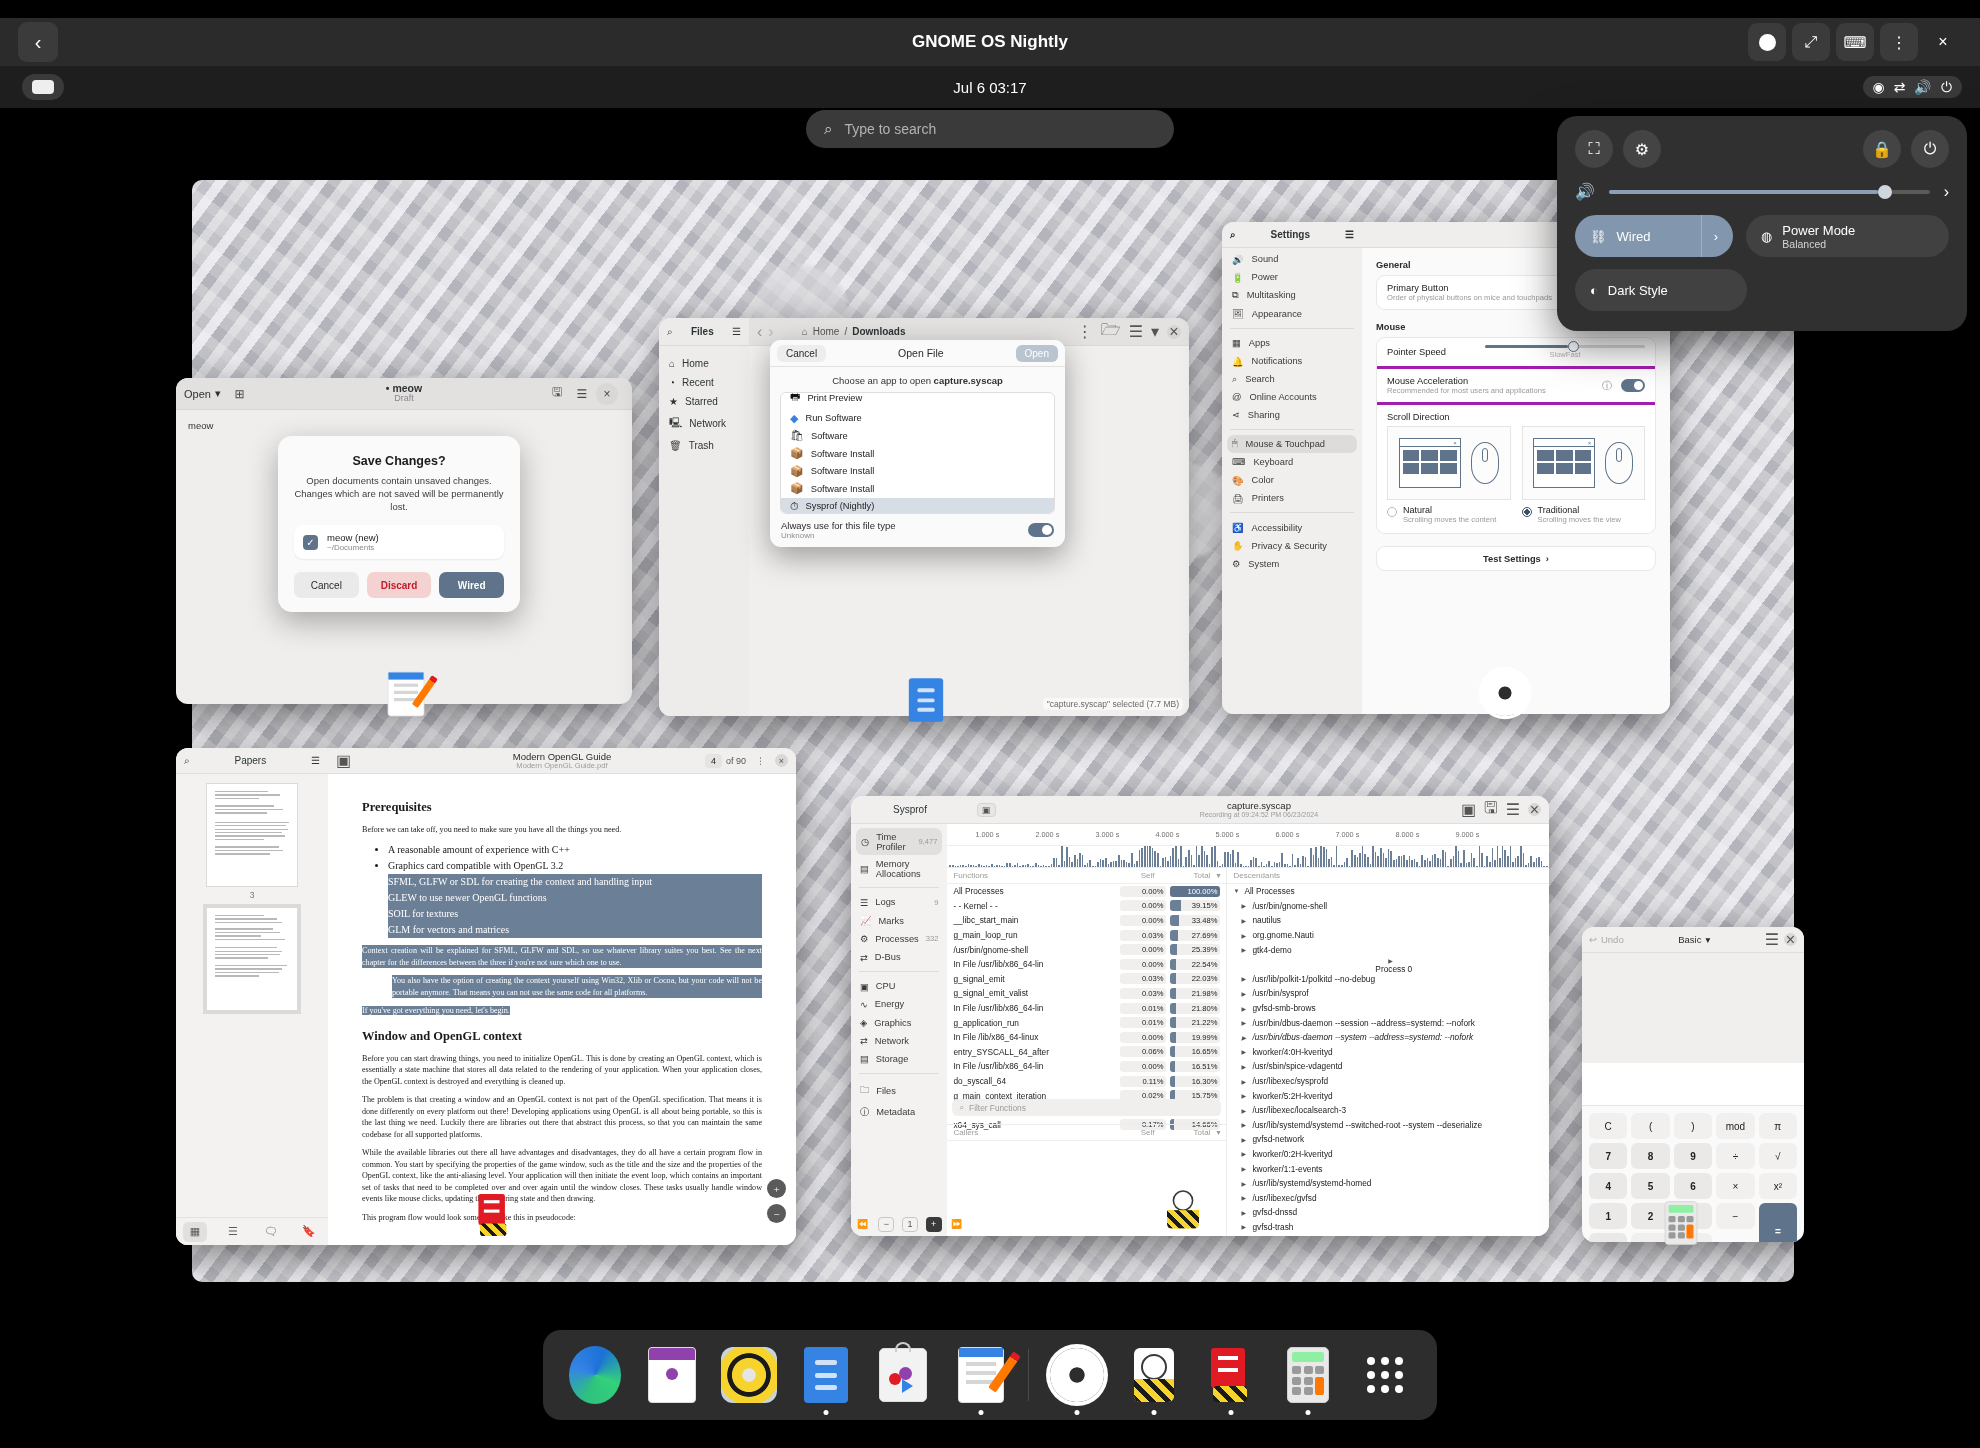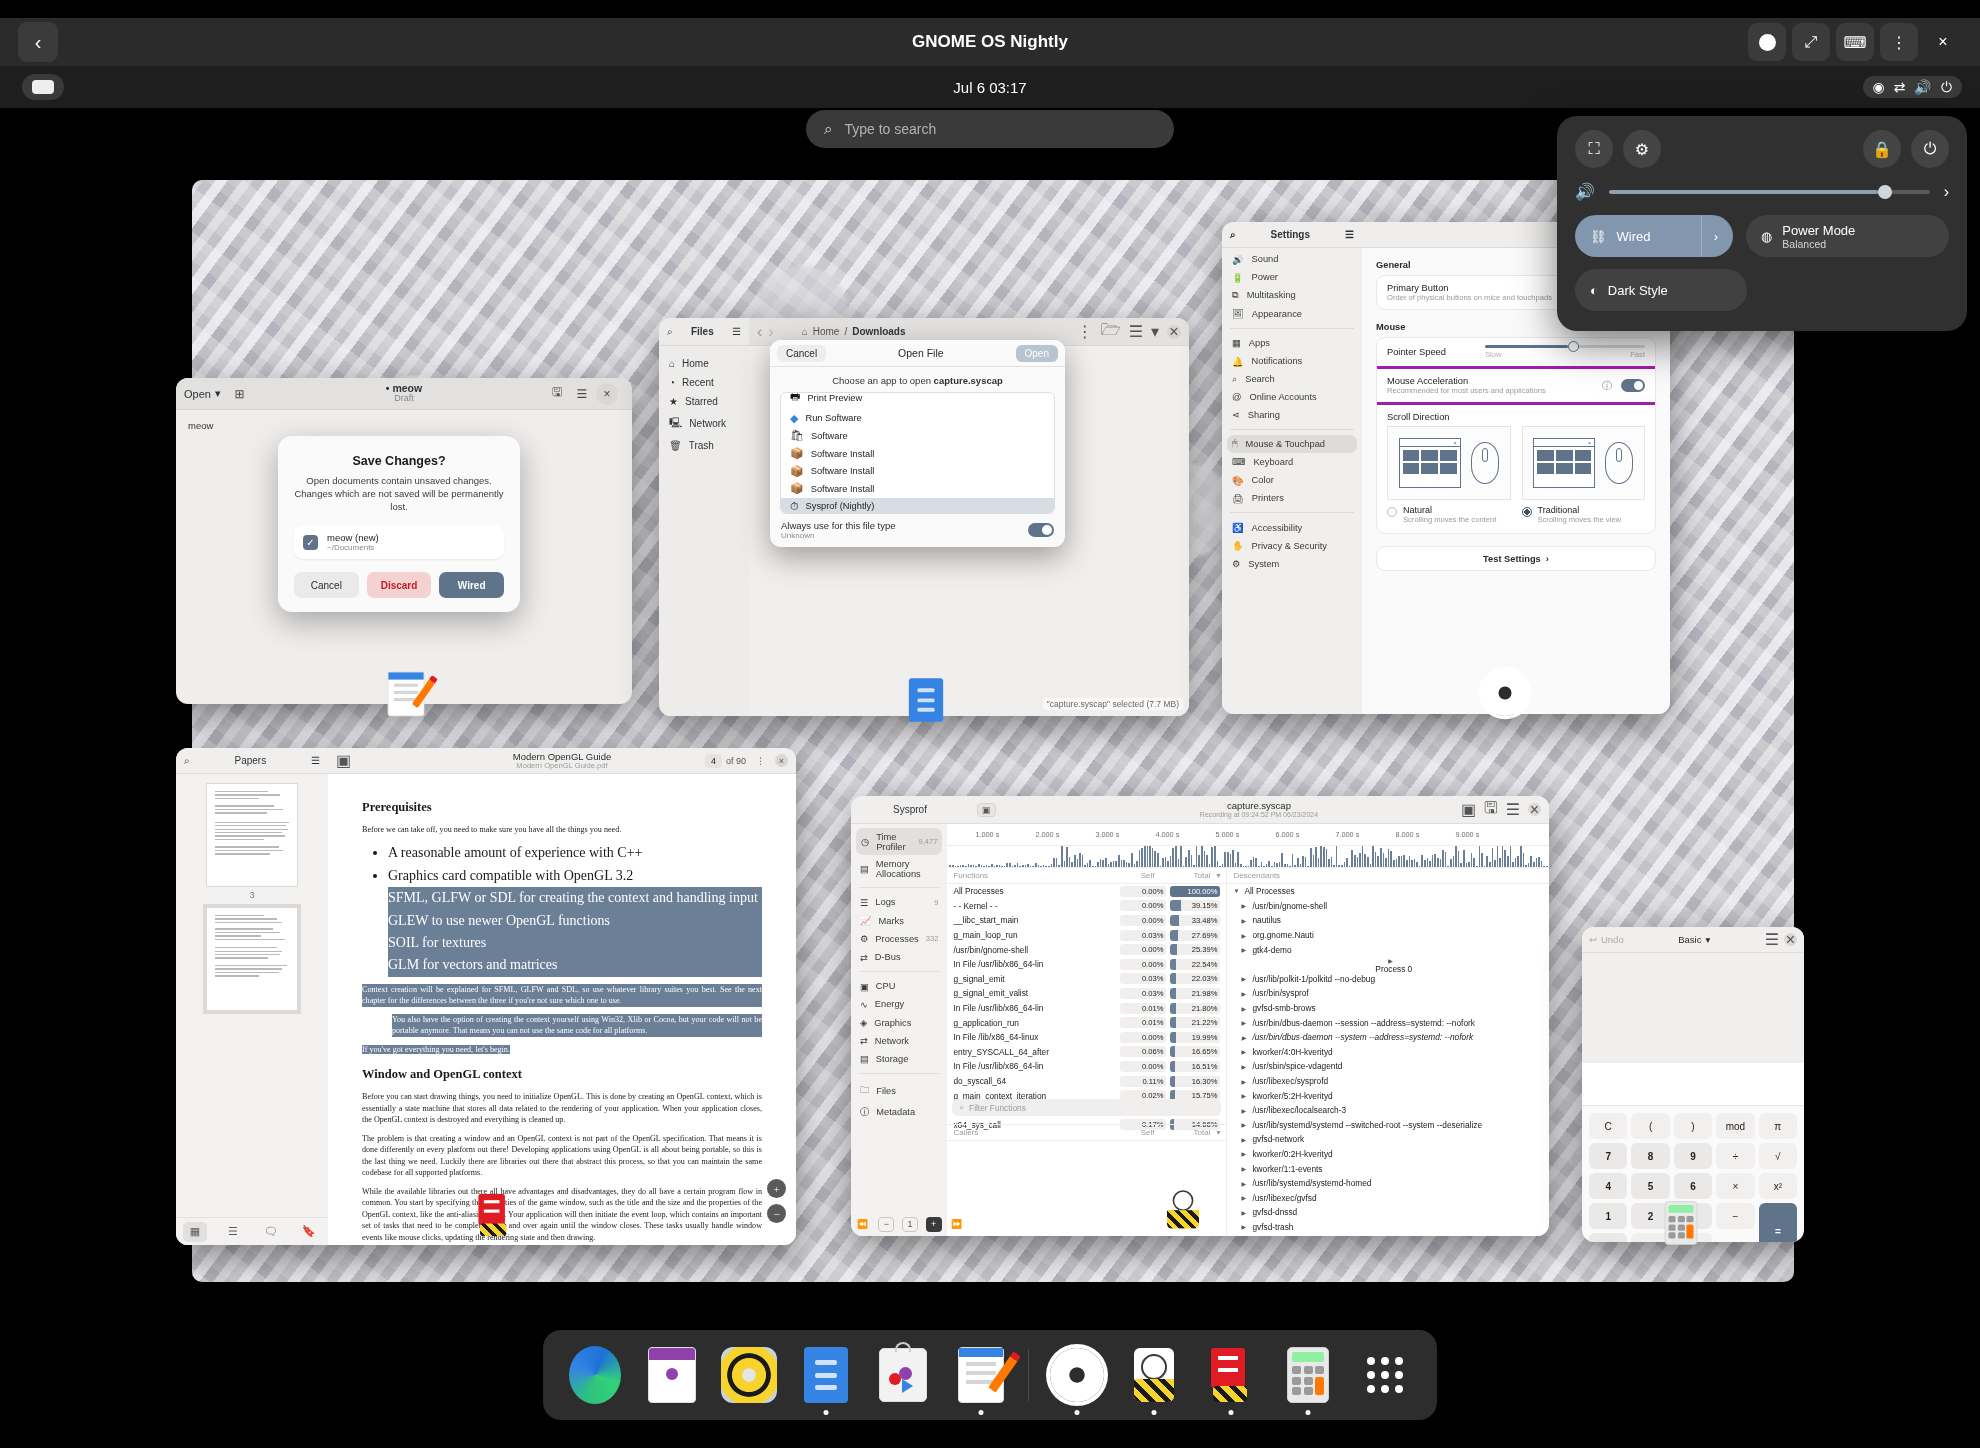--- a/index.html
+++ b/index.html
@@ -150,21 +150,21 @@
   .thumb{ width:92px;height:104px;background:#fff;border:1px solid #dcdad8;margin:0 auto; padding:7px 8px; overflow:hidden;}
   .thumb.sel{ outline:3px solid #dcdad8; }
   .th-l{height:1.3px;background:#b9b9b9;margin-bottom:2.2px;}
   .th-num{ text-align:center;font-size:8.5px;color:#777;margin:3px 0 7px;}
   .pp-toolbar{ position:absolute;bottom:0;left:0;width:152px;height:28px;background:#f3f2f1;display:flex;align-items:center;justify-content:space-around;border-top:1px solid #e4e2e0;}
   .pp-tb{width:24px;height:20px;border-radius:5px;display:flex;align-items:center;justify-content:center;color:#5a5a5a;font-size:11px;}
   .pp-tb.on{background:#e2e0de;}
   .pp-view{ flex:1; background:#fff; padding:26px 34px; overflow:hidden; position:relative; font-family:"Liberation Serif", serif; color:#1a1a1a;}
   .pv-h{ font-size:12.5px; font-weight:bold; margin-bottom:9px;}
   .pv-p{ font-size:8.1px; line-height:1.42; text-align:justify; margin-bottom:7px;}
-  .pv-ul{ margin:0 0 7px 26px; font-size:14px; line-height:1.6;}
+  .pv-ul{ margin:0 0 7px 26px; font-size:10px; line-height:1.6;}
   .hl{ background:#6b7f96; color:#fff; }
   .pv-ind{ margin-left:30px; }
   .pp-zoom{ position:absolute; right:10px; bottom:22px; display:flex; flex-direction:column; gap:6px;}
   .zb{ width:19px;height:19px;border-radius:50%;background:#5a5a5a;color:#fff;display:flex;align-items:center;justify-content:center;font-size:11px;}
 
   
   #sysprof { left:851px; top:796px; width:698px; height:440px; background:#fbfafa; }
   .sp-hdr{ height:28px; display:flex; align-items:center; background:#f0efee; border-bottom:1px solid #e0dedc;}
   .sp-l{ width:118px; text-align:center; font-size:10px; color:#2e3436;}
   .sp-m{ flex:1; display:flex; align-items:center; padding:0 8px; position:relative;}
@@ -560,21 +560,21 @@
         </div>
         <div class="set-h">Mouse</div>
         <div class="card">
           <div class="crow">
             <div class="n1">Pointer Speed</div>
             <div>
               <div class="sldr">
                   <i class="fill"></i>
                   <i class="knob"></i>
                 </div>
-              <div style="display:flex;justify-content:space-between;margin-top:2px;">
+              <div style="display:flex;justify-content:center;margin-top:2px;">
                 <span style="font-size:7.6px;color:#b0b0b0">Slow</span>
                 <span style="font-size:7.6px;color:#b0b0b0">Fast</span>
               </div>
             </div>
           </div>
           <div class="crow">
             <div>
               <div class="n1">Mouse Acceleration</div>
               <div class="n2">Recommended for most users and applications</div>
             </div>

